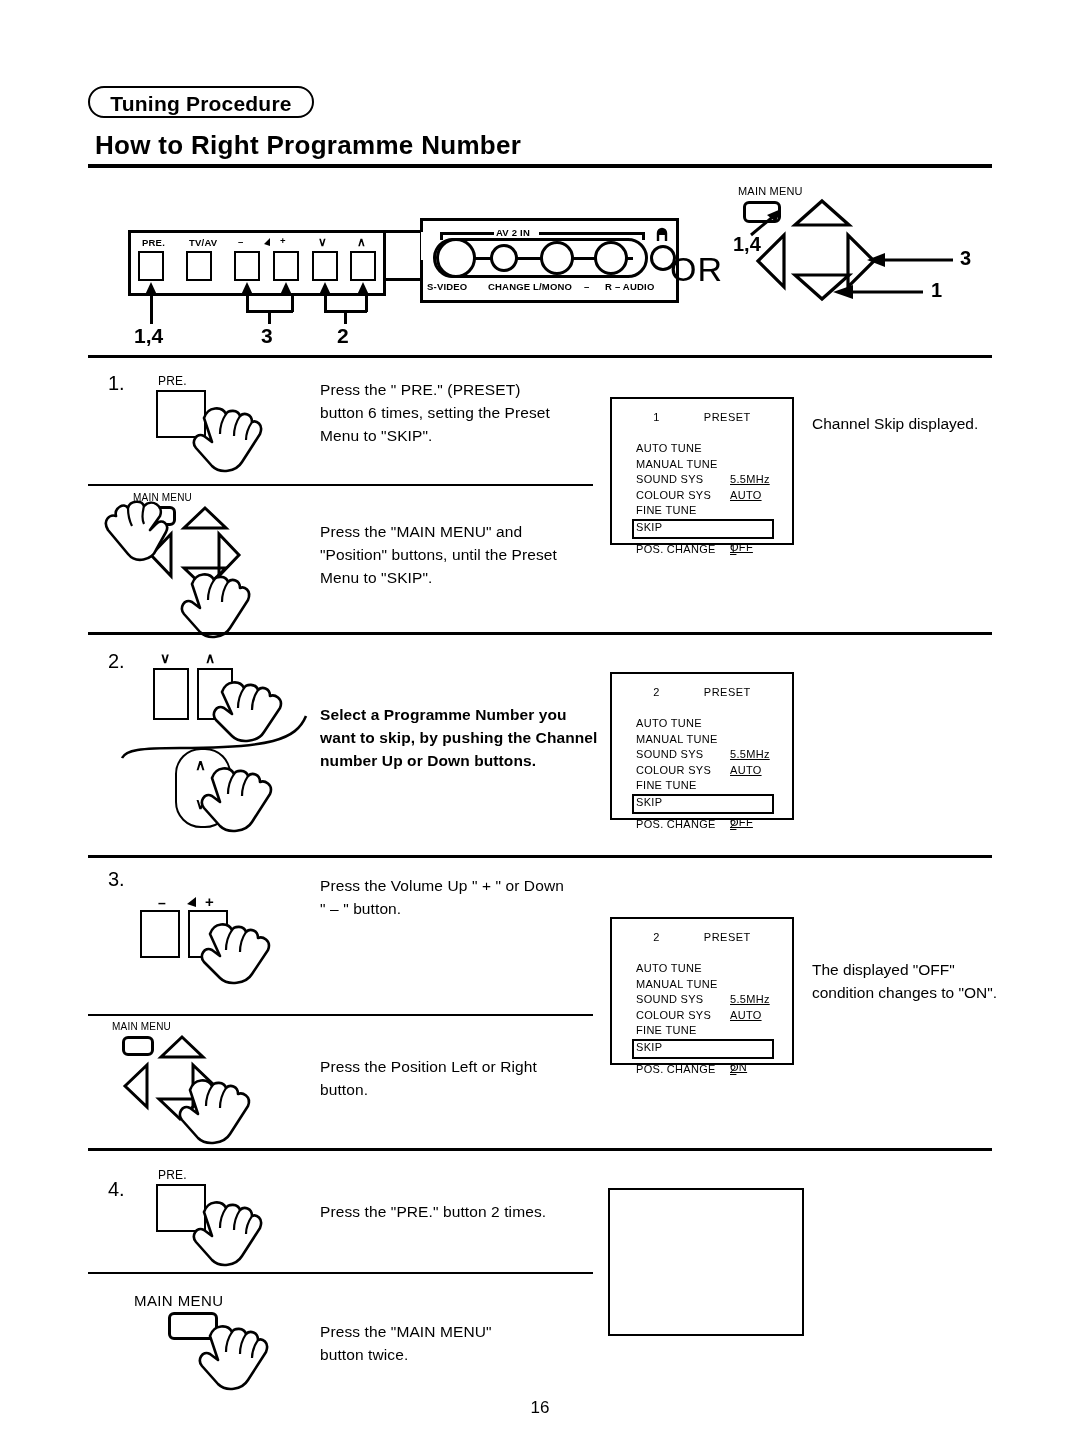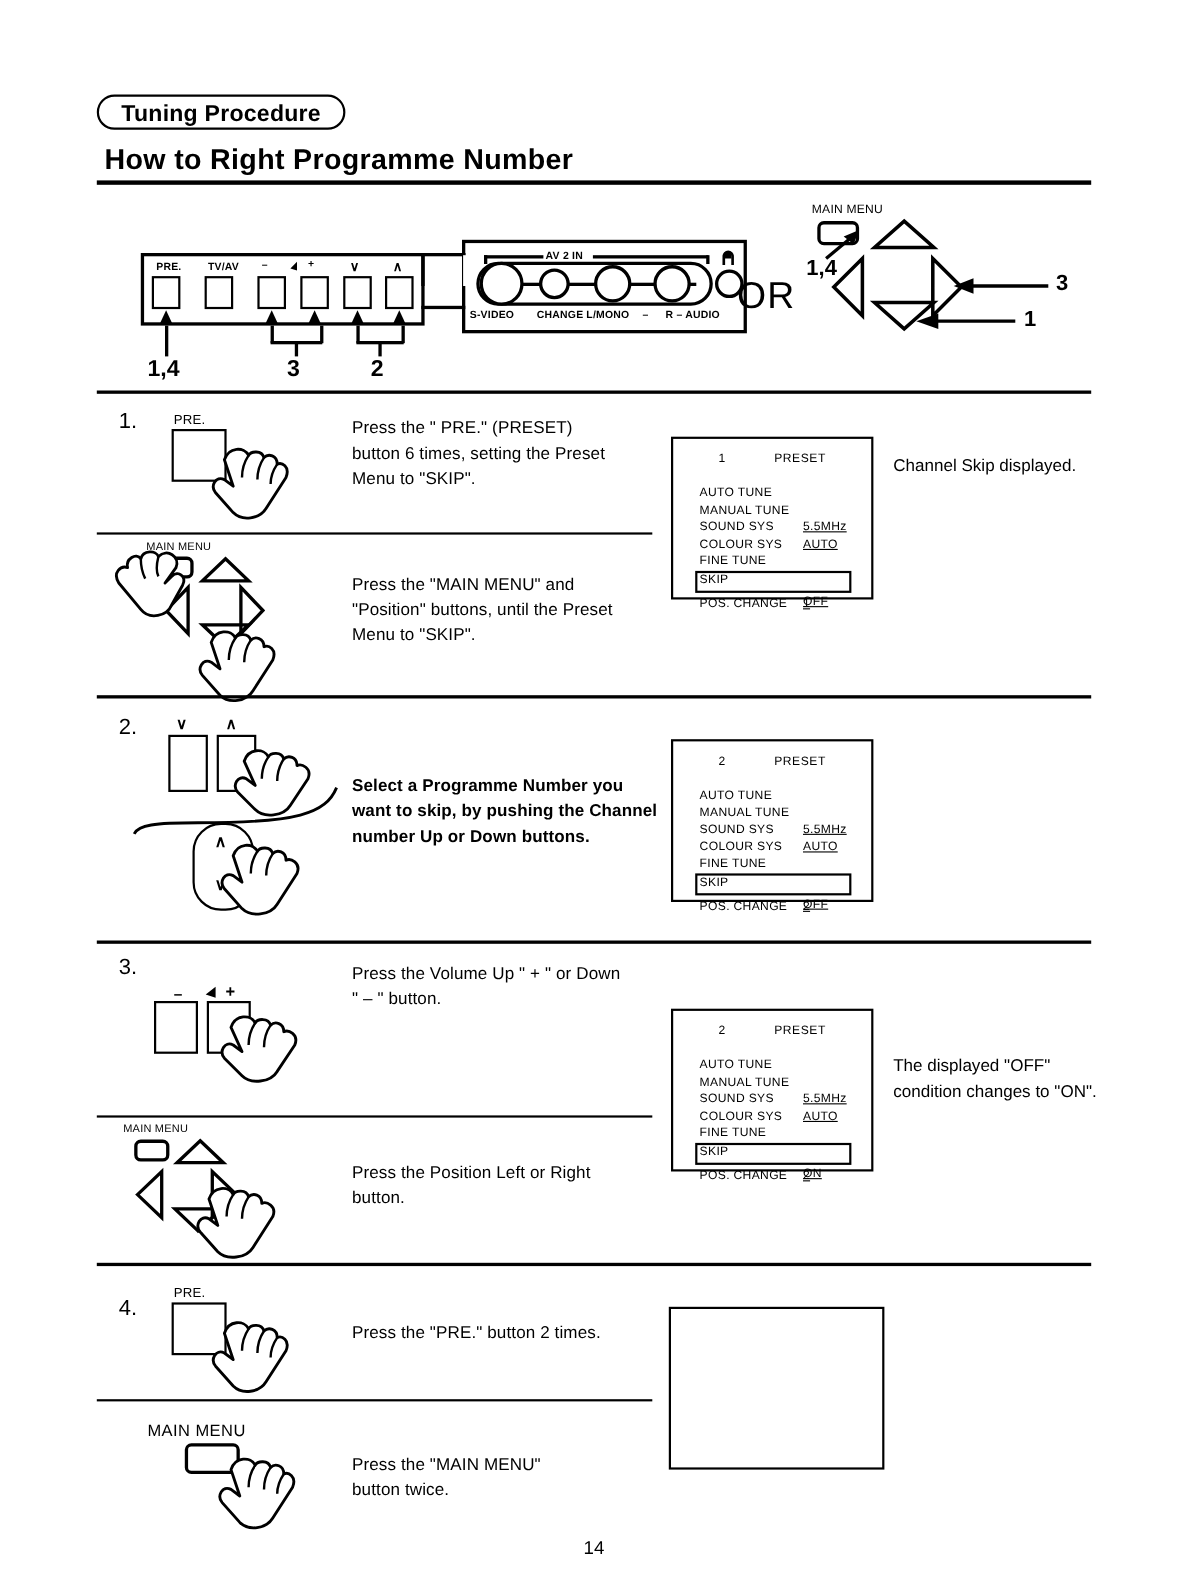--- a/index.html
+++ b/index.html
@@ -668,15 +668,15 @@
       <path d="M36 22 C32 28, 30 36, 30 42" fill="none" stroke="#000" stroke-width="2.2"></path>
       <path d="M50 24 C46 30, 44 38, 44 44" fill="none" stroke="#000" stroke-width="2.2"></path>
       <path d="M62 30 C58 36, 56 42, 56 48" fill="none" stroke="#000" stroke-width="2.2"></path>
     </svg>
   </div>
   <div class="body-text" style="left:320px; top:1320px; width:280px;">Press the "MAIN MENU"
 button twice.</div>
 
   <div class="blank-box" style="left:608px; top:1188px; width:196px; height:148px;"></div>
 
-  <div class="page-no">14</div>
+  <div class="page-no">16</div>
 
 </div>
 
 </body></html>

